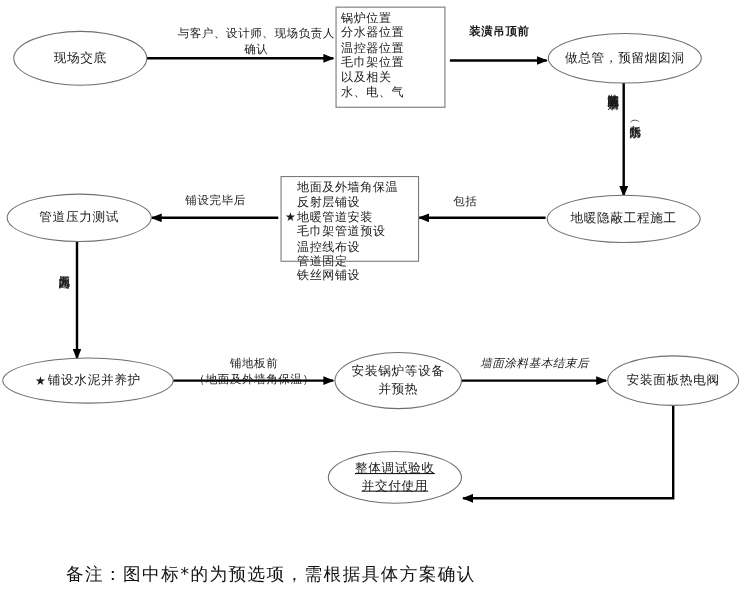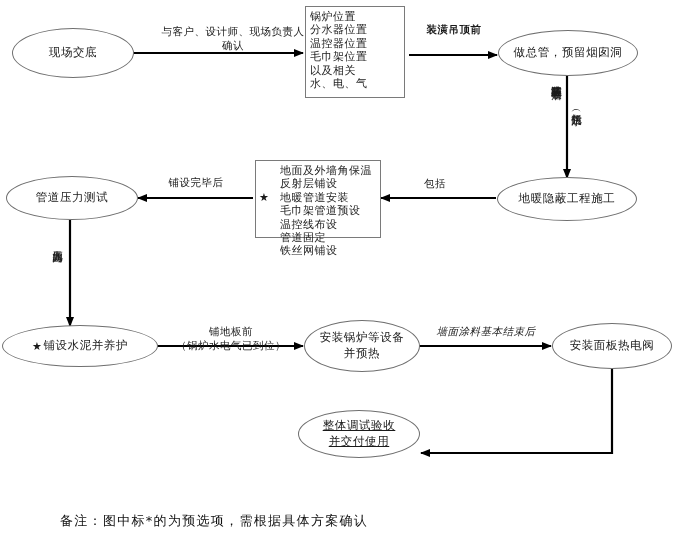--- a/index.html
+++ b/index.html
@@ -62,21 +62,21 @@
     position: absolute;
     font-size: 10.5px;
     letter-spacing: 0.5px;
     color: #1a1a1a;
     writing-mode: vertical-rl;
     text-orientation: upright;
     line-height: 1.05;
   }
   .note {
     position: absolute;
-    font-size: 13px;
+    font-size: 16px;
     letter-spacing: 1.3px;
     color: #111111;
   }
   .star {
     font-size: 11px;
     line-height: 1;
   }
   svg.wires {
     position: absolute;
     left: 0;
@@ -133,21 +133,21 @@
   <div class="node ellipse" style="left:498px; top:30px; width:140px; height:46px;">
     <span>做总管，预留烟囱洞</span>
   </div>
 
   <div class="node ellipse" style="left:497px; top:177px; width:140px; height:44px;">
     <span>地暖隐蔽工程施工</span>
   </div>
 
   <div class="node boxnode" style="left:255px; top:160px; width:126px; height:78px;">
     <span class="star" style="position:absolute; left:3px; top:31px;">★</span>
-    <span class="lines" style="margin-left:20px;">地面及外墙角保温
+    <span class="lines" style="margin-left:10px;">地面及外墙角保温
 反射层铺设
 地暖管道安装
 毛巾架管道预设
 温控线布设
 管道固定
 铁丝网铺设</span>
   </div>
 
   <div class="node ellipse" style="left:6px; top:176px; width:132px; height:44px;">
     <span>管道压力测试</span>
@@ -174,26 +174,26 @@
 
   <div class="edge-label" style="left:146px; top:24px; width:174px;">与客户、设计师、现场负责人
 确认</div>
 
   <div class="edge-label" style="left:412px; top:22px; width:84px;font-weight:bold;">装潢吊顶前</div>
 
   <div class="vlabel" style="left:551px; top:77px;">装潢隐蔽工程验收后</div>
 
   <div class="vlabel" style="left:571px; top:105px;">（包括防水）</div>
 
-  <div class="edge-label" style="left:396px; top:176px; width:78px;">包括</div>
+  <div class="edge-label" style="left:384px; top:176px; width:78px;">包括</div>
 
   <div class="edge-label" style="left:150px; top:175px; width:92px;">铺设完毕后</div>
 
   <div class="vlabel" style="left:52px; top:242px;">无压力问题</div>
 
   <div class="edge-label" style="left:160px; top:324px; width:142px;">铺地板前
-（锅炉水电气已到位）</div>
+（地面及外墙角保温）</div>
 
   <div class="edge-label" style="left:420px; top:324px; width:132px;font-style:italic;">墙面涂料基本结束后</div>
 
   <div class="note" style="left:60px; top:512px;">备注：图中标*的为预选项，需根据具体方案确认</div>
 
 </div>
 
 </body></html>

